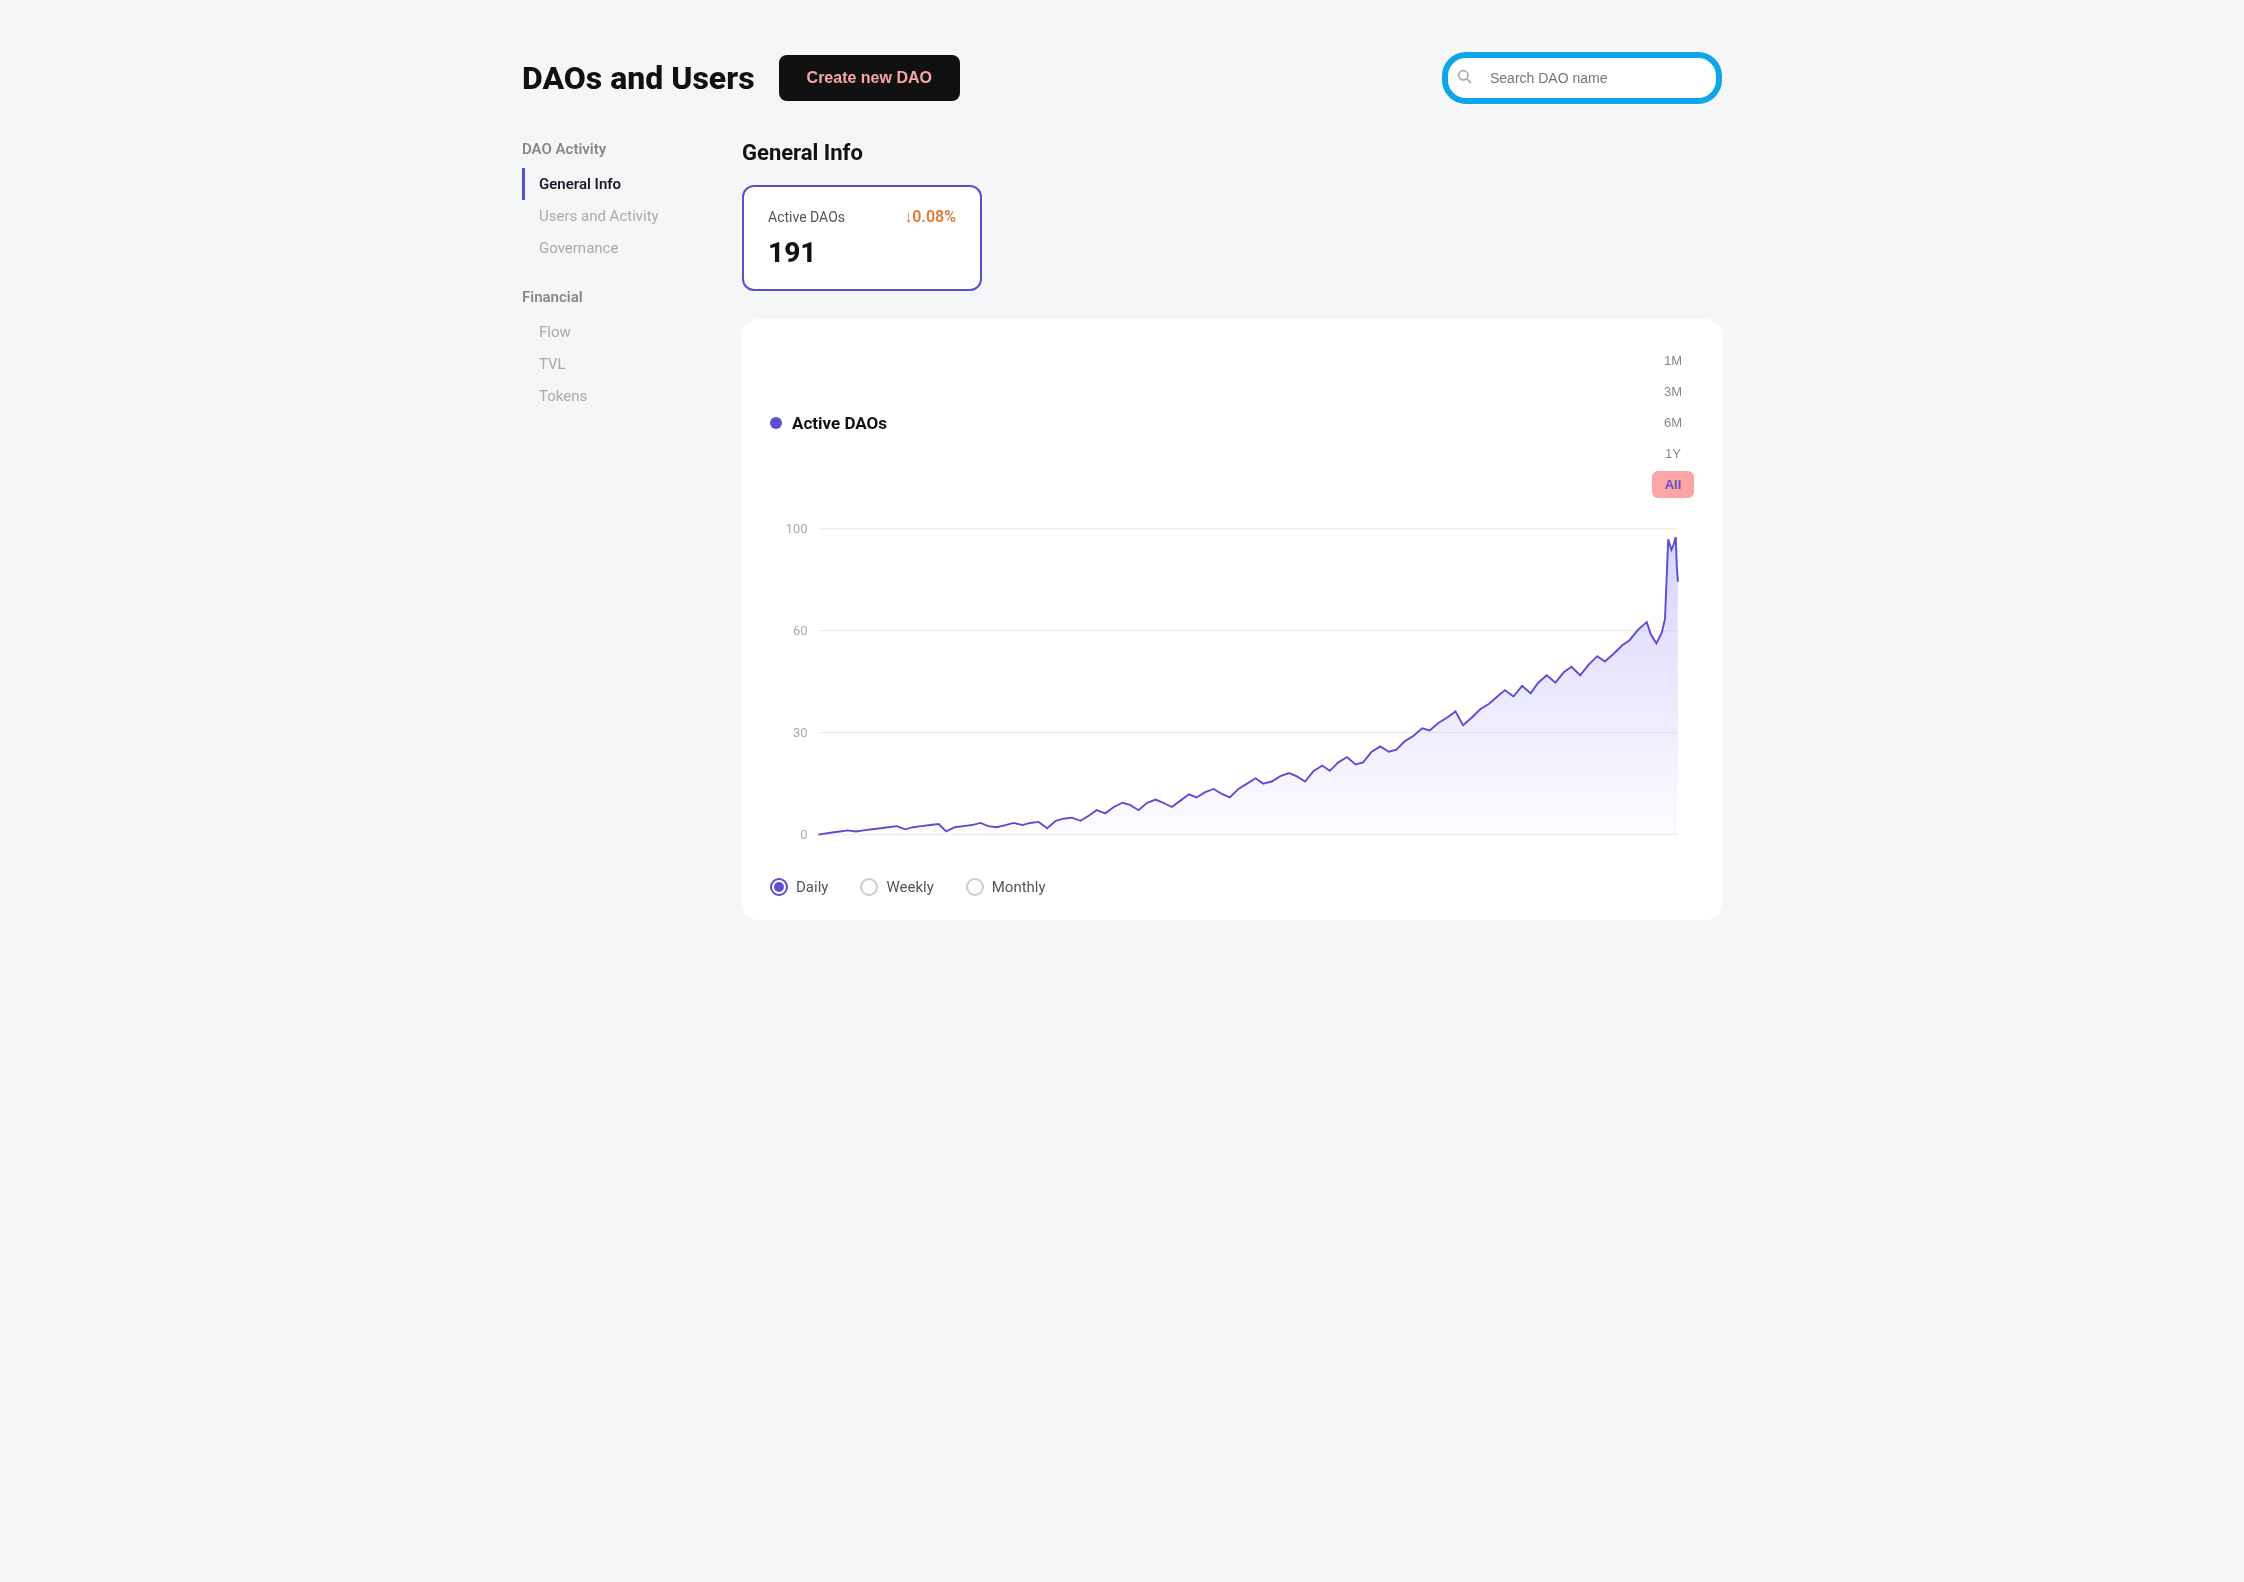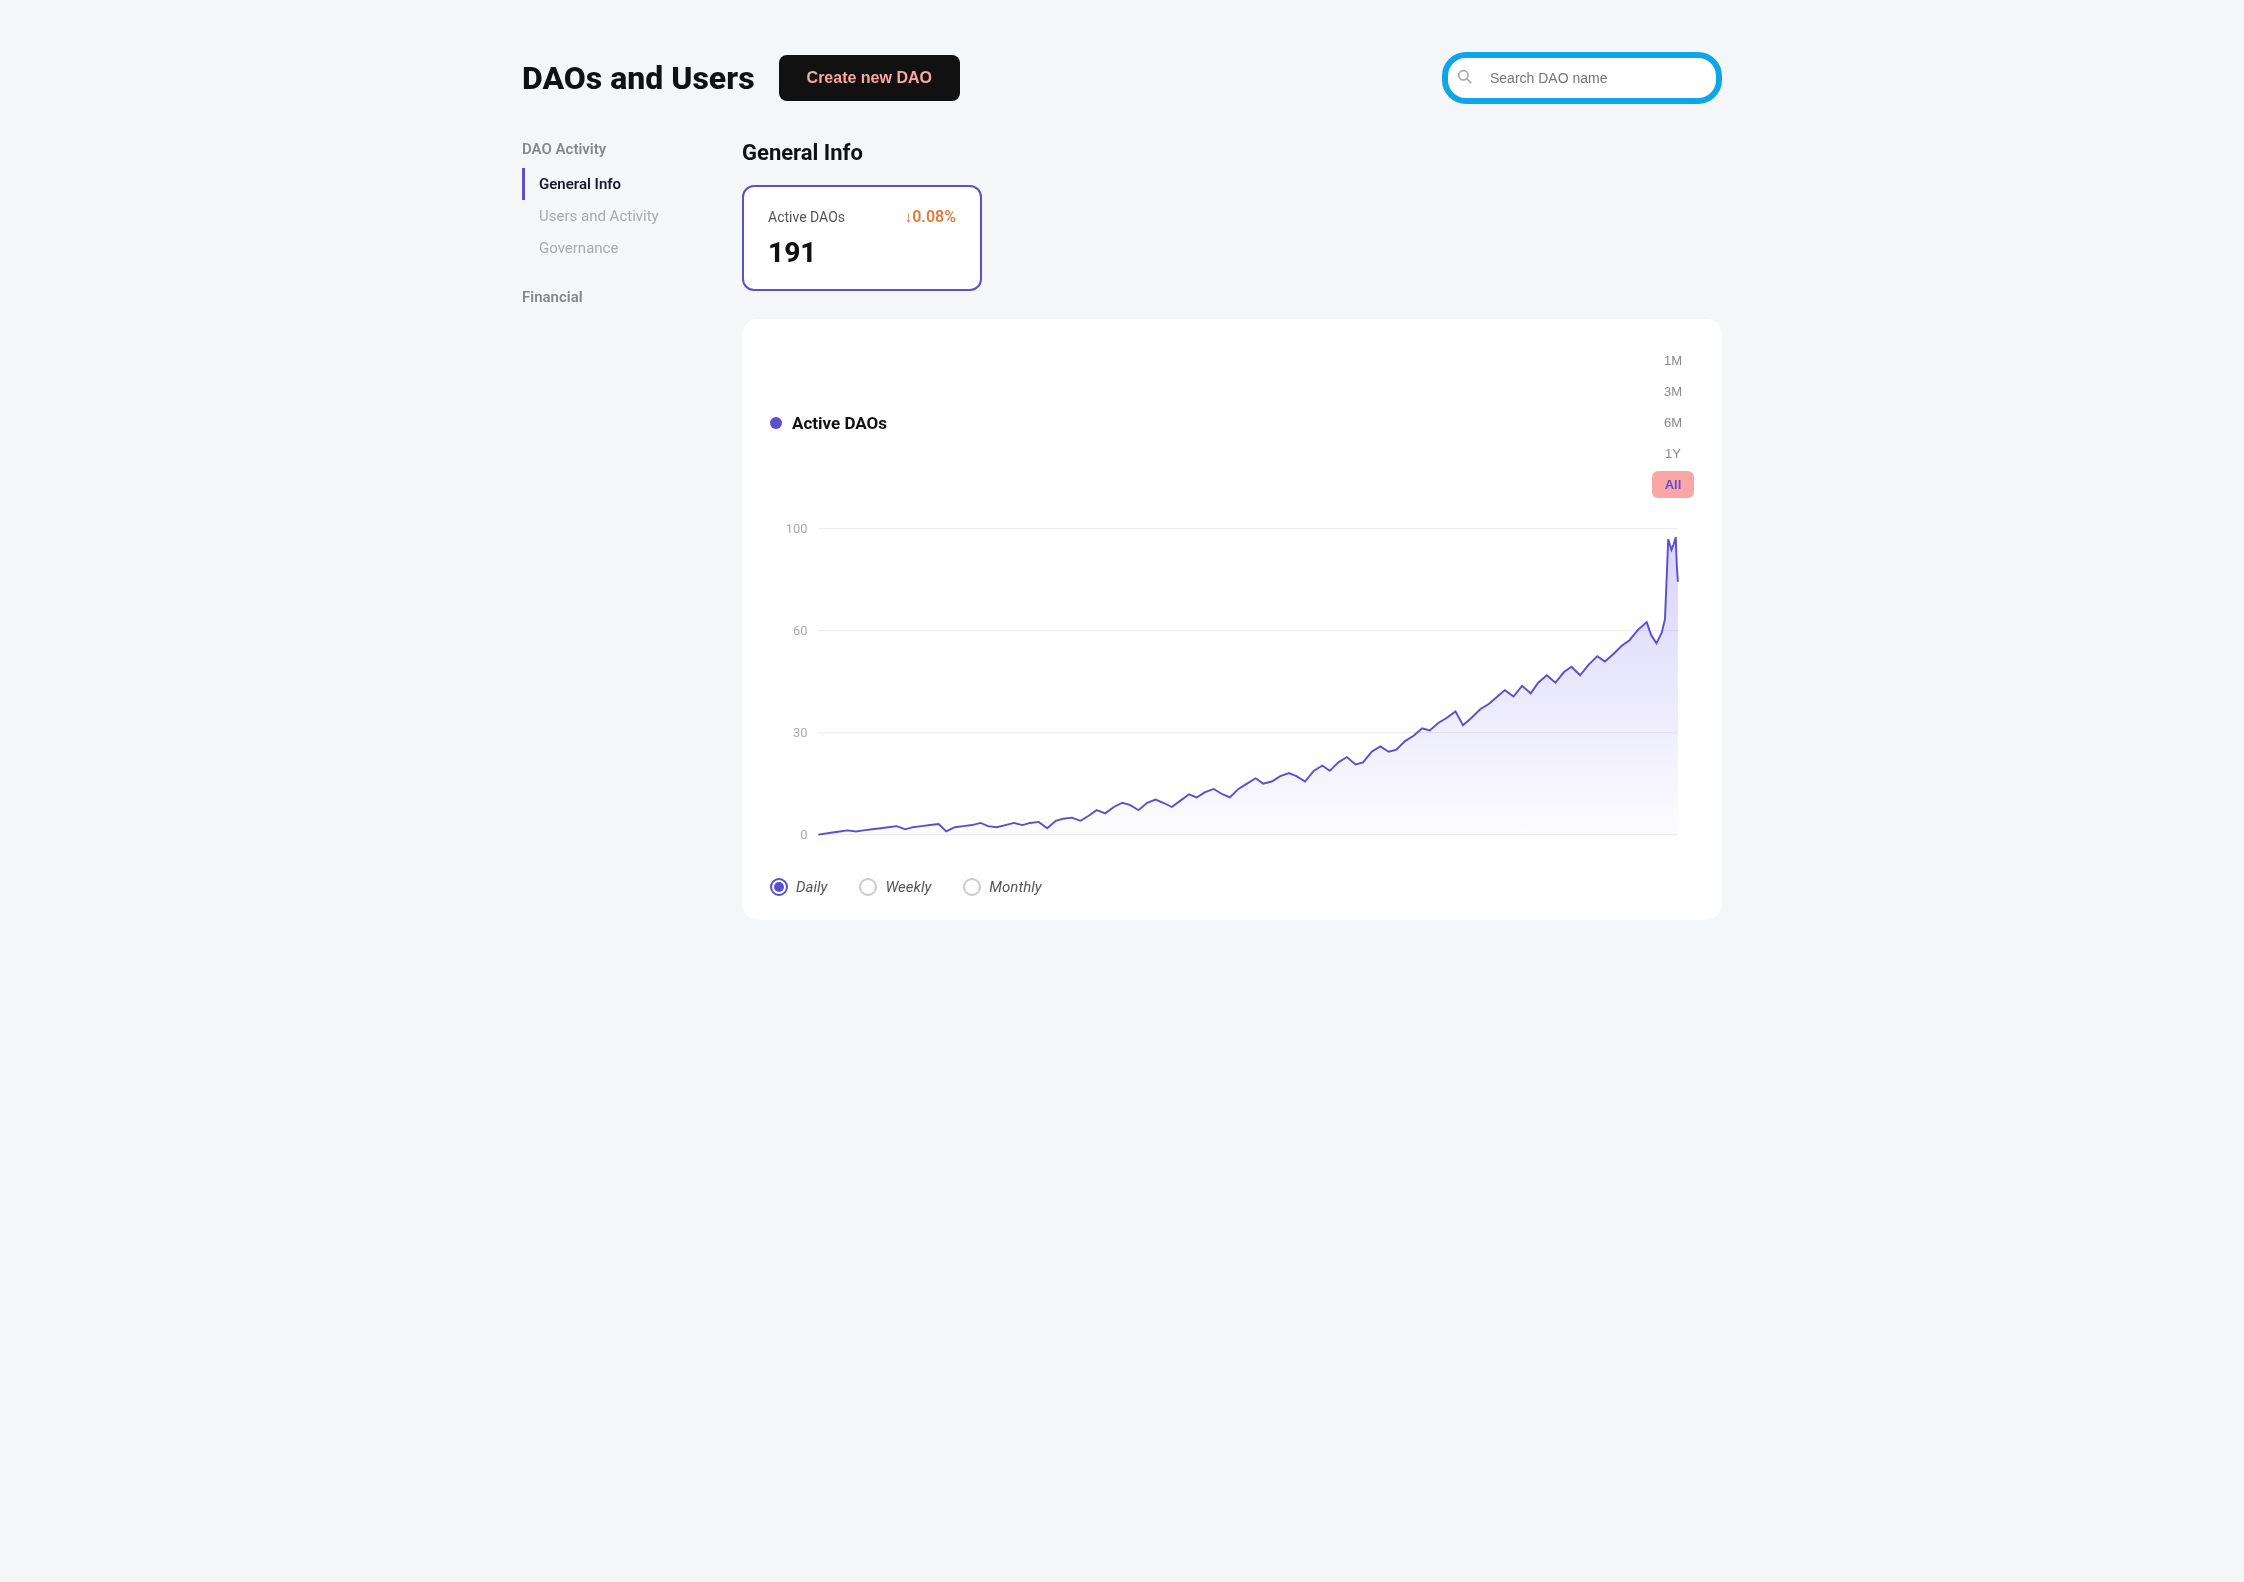--- a/index.html
+++ b/index.html
@@ -199,21 +199,20 @@
       padding: 6px 0 0 40px;
       font-size: 12px;
       color: #aaa;
     }
     
     .period-selector {
       display: flex;
       align-items: center;
       gap: 32px;
       margin-top: 20px;
-      font-style: italic;
     }
     .period-option {
       display: flex;
       align-items: center;
       gap: 8px;
       font-size: 15px;
       color: #555;
       cursor: pointer;
     }
     .radio-circle {
@@ -257,20 +256,25 @@
   <div class="main-layout">
 
     <nav class="sidebar">
       <div class="sidebar-section-label">DAO Activity</div>
       <ul class="sidebar-nav-list">
         <li class="sidebar-nav-item active">General Info</li>
         <li class="sidebar-nav-item">Users and Activity</li>
         <li class="sidebar-nav-item">Governance</li>
       </ul>
       <div class="sidebar-section-label">Financial</div>
+      <ul class="sidebar-nav-list">
+        <li class="sidebar-nav-item">Flow</li>
+        <li class="sidebar-nav-item">TVL</li>
+        <li class="sidebar-nav-item">Tokens</li>
+      </ul>
     </nav>
 
     <div class="content">
       <h2 class="section-title">General Info</h2>
 
       
       <div class="stat-card">
         <div class="stat-card-header">
           <span class="stat-card-label">Active DAOs</span>
           <span class="stat-card-change negative">↓0.08%</span>

